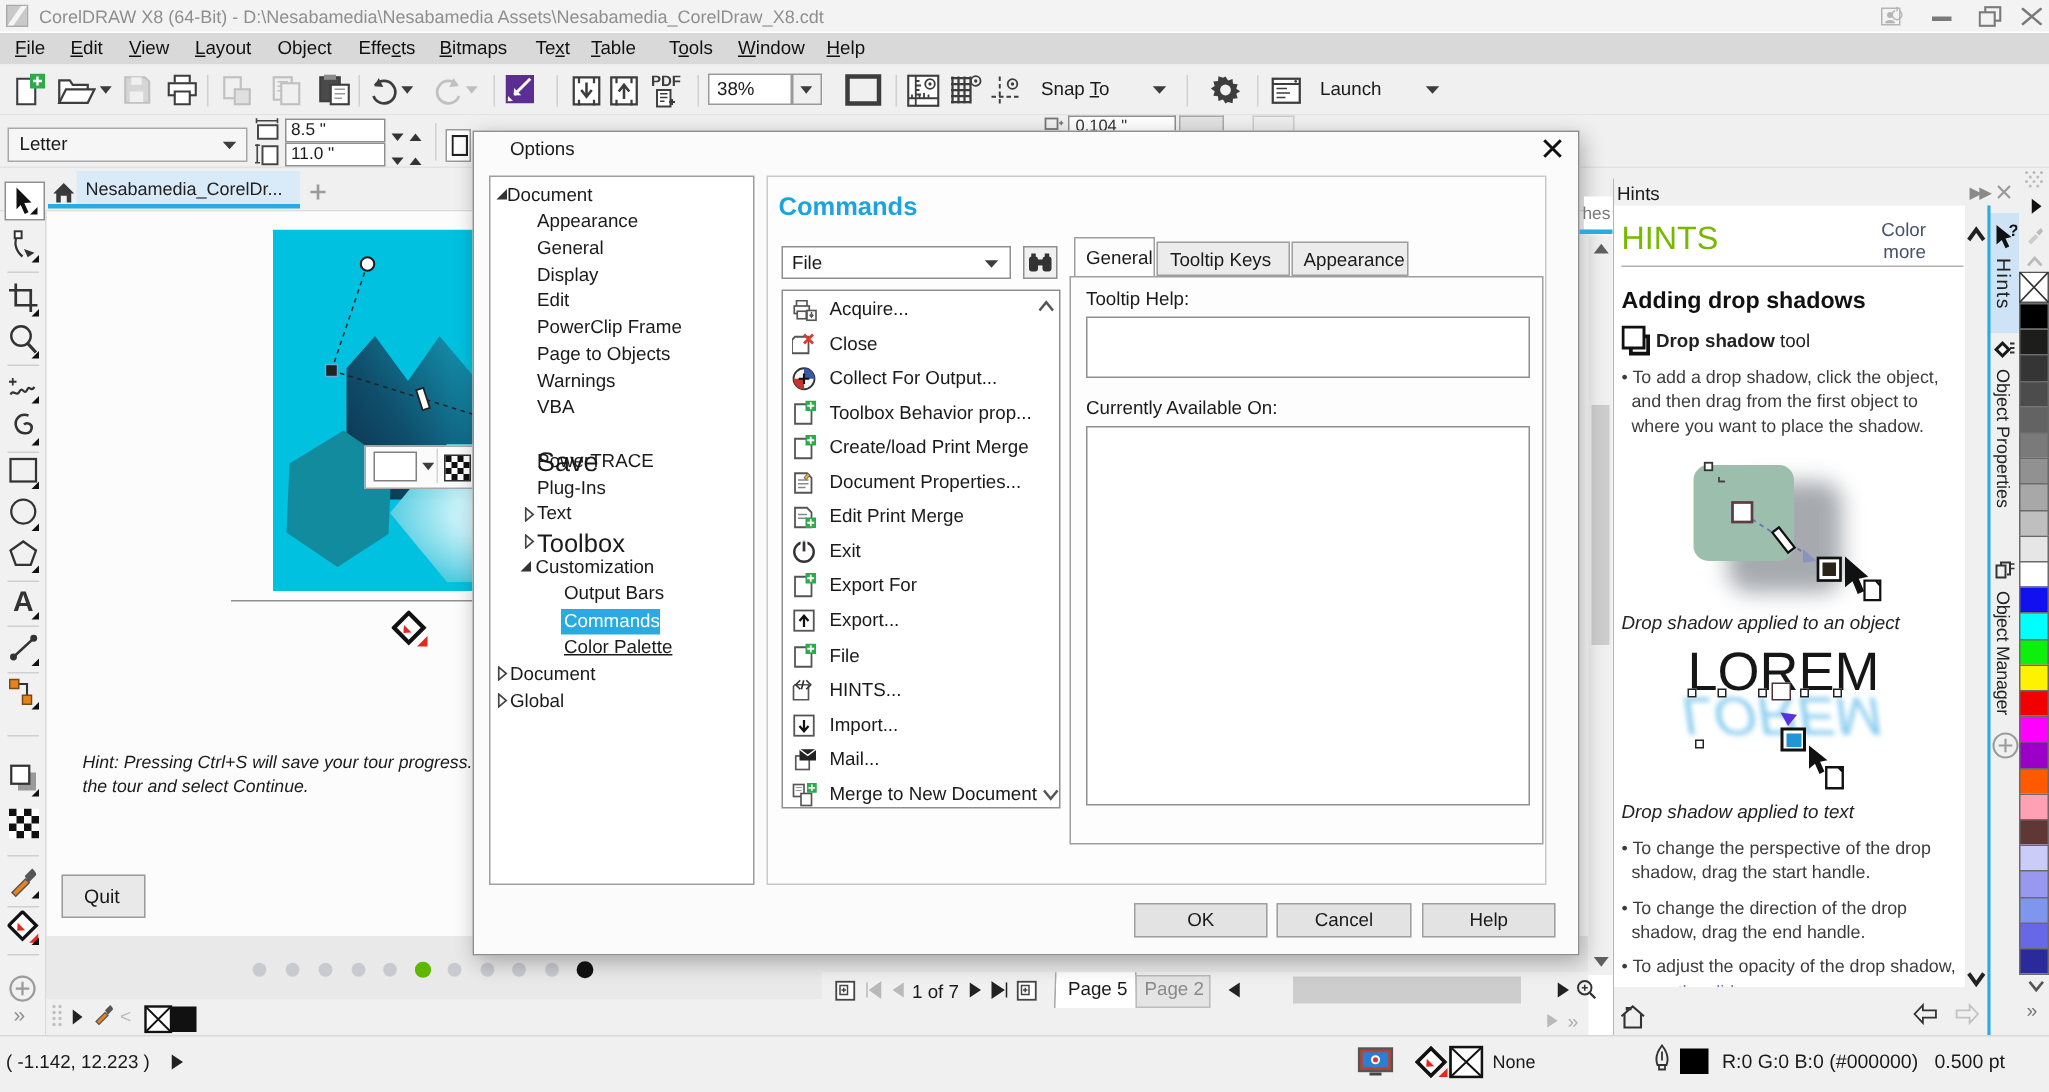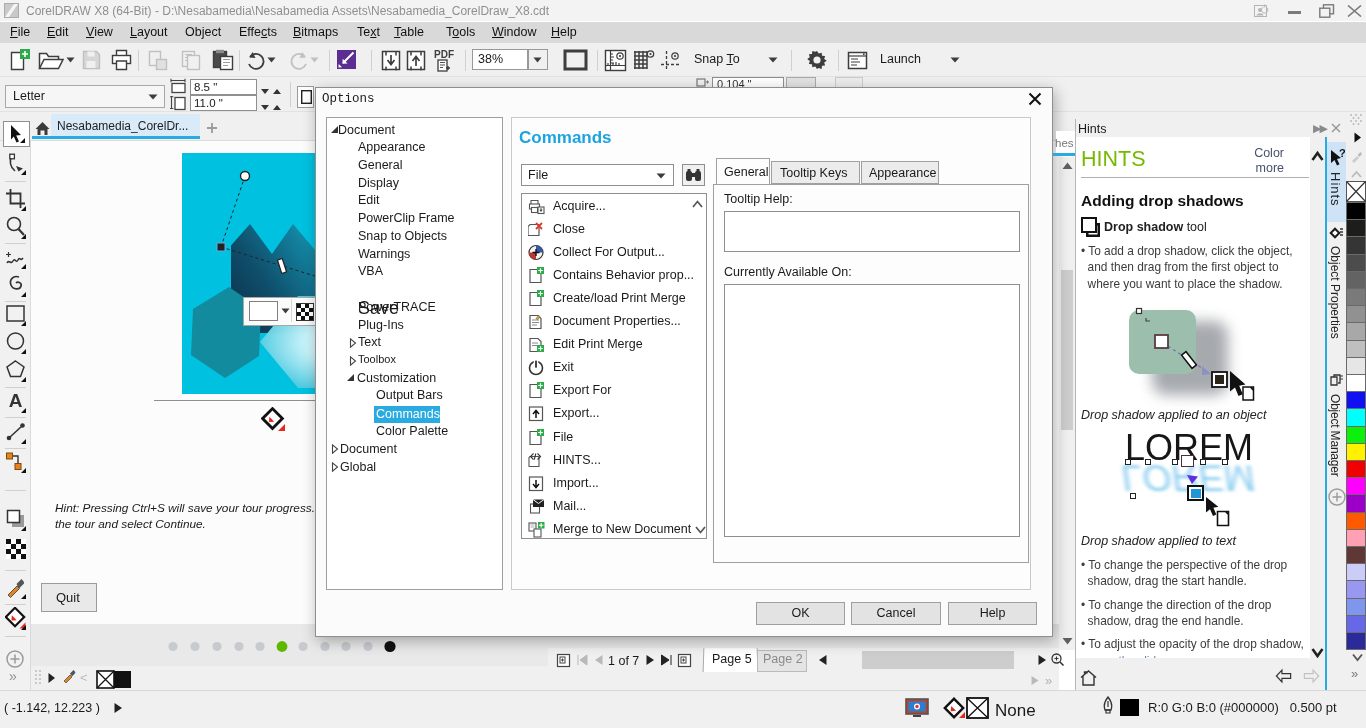--- a/index.html
+++ b/index.html
@@ -576,21 +576,21 @@
   <g transform="rotate(45 11 11)">
    <rect x="4.5" y="4.5" width="13" height="13" fill="#fff" stroke="#111" stroke-width="2.4"></rect>
    <path d="M7.5 11.5 h7 l-3.5 4 z" fill="#e8261e"></path>
   </g>
   <path d="M22 21 h-6 l6 -6 z" fill="#e8261e"></path>
  </svg>
  <svg class="abs" style="left:966px;top:697px;" width="23" height="22" viewBox="0 0 23 22">
   <rect x="1" y="1" width="21" height="20" fill="#fff" stroke="#111" stroke-width="1.8"></rect>
   <path d="M1 1 L22 21 M22 1 L1 21" stroke="#111" stroke-width="1.3"></path>
  </svg>
- <div class="abs" style="left:995px;top:701px;font-size:17px;">None</div>
+ <div class="abs" style="left:995px;top:701px;font-size:12px;">None</div>
 
  <svg class="abs" style="left:1101px;top:696px;" width="14" height="21" viewBox="0 0 14 21">
   <path d="M7 1 C3 6 2.5 10 4 14 H10 C11.5 10 11 6 7 1 Z" fill="none" stroke="#333" stroke-width="1.3"></path>
   <path d="M7 5 V11 M5 14 h4 v3 h-4 z" stroke="#333" stroke-width="1.2" fill="none"></path>
  </svg>
  <div class="abs" style="left:1120px;top:699px;width:19px;height:17px;background:#000;"></div>
  <div class="abs" style="left:1148px;top:700px;font-size:13px;">R:0 G:0 B:0 (#000000)&nbsp;&nbsp;&nbsp;0.500 pt</div>
 </div>
 
 <div id="docker">
@@ -766,58 +766,58 @@
         </svg>
       </div>
  <svg class="abs" style="left:1352px;top:652px;" width="11" height="10" viewBox="0 0 11 10">
         <path d="M1 2.5 L5.5 8 L10 2.5" fill="none" stroke="#555" stroke-width="1.8"></path>
       </svg>
  <div class="abs" style="left:1351px;top:666px;font-size:13px;color:#777;">»</div>
 </div>
 
 <div id="dialog">
  <div class="abs" style="left:315px;top:87px;width:738px;height:550px;background:#fbfbfb;border:1px solid #8f8f8f;box-sizing:border-box;box-shadow:2px 4px 14px rgba(0,0,0,0.3);"></div>
- <div class="abs" style="left:322px;top:92px;font-size:12.5px;font-family:Liberation Mono, monospace;">Options</div>
+ <div class="abs" style="left:340px;top:92px;font-size:12.5px;">Options</div>
  <svg class="abs" style="left:1028px;top:92px;" width="14" height="14" viewBox="0 0 14 14">
         <path d="M1.5 1.5 L12.5 12.5 M12.5 1.5 L1.5 12.5" stroke="#111" stroke-width="2"></path>
       </svg>
 
  <div class="abs" style="left:326px;top:117px;width:177px;height:473px;background:#fff;border:1px solid #9f9f9f;box-sizing:border-box;"></div>
  <div id="tree">
         <svg class="abs" style="left:330px;top:125px;" width="9" height="9" viewBox="0 0 9 9">
           <path d="M8 1 V8 H1 Z" fill="#333"></path>
         </svg>
 <div class="abs" style="left:338px;top:122.9px;font-size:12.5px;color:#1a1a1a;">Document</div>
 <div class="abs" style="left:358px;top:140.4px;font-size:12.5px;color:#1a1a1a;">Appearance</div>
 <div class="abs" style="left:358px;top:157.8px;font-size:12.5px;color:#1a1a1a;">General</div>
 <div class="abs" style="left:358px;top:175.5px;font-size:12.5px;color:#1a1a1a;">Display</div>
 <div class="abs" style="left:358px;top:193.3px;font-size:12.5px;color:#1a1a1a;">Edit</div>
 <div class="abs" style="left:358px;top:211.0px;font-size:12.5px;color:#1a1a1a;">PowerClip Frame</div>
-<div class="abs" style="left:358px;top:228.8px;font-size:12.5px;color:#1a1a1a;">Snap to Objects</div>
+<div class="abs" style="left:358px;top:228.8px;font-size:12.5px;color:#1a1a1a;">Page to Objects</div>
 <div class="abs" style="left:358px;top:246.5px;font-size:12.5px;color:#1a1a1a;">Warnings</div>
 <div class="abs" style="left:358px;top:264.3px;font-size:12.5px;color:#1a1a1a;">VBA</div>
 <div class="abs" style="left:358px;top:298px;font-size:18px;color:#1a1a1a;">Save</div>
 <div class="abs" style="left:358px;top:299.7px;font-size:12.5px;color:#1a1a1a;">PowerTRACE</div>
 <div class="abs" style="left:358px;top:317.5px;font-size:12.5px;color:#1a1a1a;">Plug-Ins</div>
 <svg class="abs" style="left:349px;top:338px;" width="8" height="10" viewBox="0 0 8 10">
           <path d="M1.5 0.8 L6.5 5 L1.5 9.2 Z" fill="none" stroke="#444" stroke-width="1.1"></path>
         </svg>
 <div class="abs" style="left:358px;top:335.2px;font-size:12.5px;color:#1a1a1a;">Text</div>
 <svg class="abs" style="left:349px;top:356px;" width="8" height="10" viewBox="0 0 8 10">
           <path d="M1.5 0.8 L6.5 5 L1.5 9.2 Z" fill="none" stroke="#444" stroke-width="1.1"></path>
         </svg>
-<div class="abs" style="left:358px;top:353.0px;font-size:11px;color:#1a1a1a;">Toolbox</div>
+<div class="abs" style="left:358px;top:353.0px;font-size:17px;color:#1a1a1a;">Toolbox</div>
 <svg class="abs" style="left:346px;top:373px;" width="9" height="9" viewBox="0 0 9 9">
           <path d="M8 1 V8 H1 Z" fill="#333"></path>
         </svg>
 <div class="abs" style="left:357px;top:370.7px;font-size:12.5px;color:#1a1a1a;">Customization</div>
 <div class="abs" style="left:376px;top:388.4px;font-size:12.5px;color:#1a1a1a;">Output Bars</div>
 <div class="abs" style="left:374px;top:405.7px;width:66px;height:17px;background:#29abe2;"></div>
 <div class="abs" style="left:376px;top:407.2px;font-size:12.5px;color:#fff;">Commands</div>
-<div class="abs" style="left:376px;top:424.2px;font-size:12.5px;color:#1a1a1a;">Color Palette</div>
+<div class="abs" style="left:376px;top:424.2px;font-size:12.5px;color:#1a1a1a;text-decoration:underline;">Color Palette</div>
 <svg class="abs" style="left:331px;top:444px;" width="8" height="10" viewBox="0 0 8 10">
           <path d="M1.5 0.8 L6.5 5 L1.5 9.2 Z" fill="none" stroke="#444" stroke-width="1.1"></path>
         </svg>
 <div class="abs" style="left:340px;top:441.9px;font-size:12.5px;color:#1a1a1a;">Document</div>
 <svg class="abs" style="left:331px;top:462px;" width="8" height="10" viewBox="0 0 8 10">
           <path d="M1.5 0.8 L6.5 5 L1.5 9.2 Z" fill="none" stroke="#444" stroke-width="1.1"></path>
         </svg>
 <div class="abs" style="left:340px;top:459.6px;font-size:12.5px;color:#1a1a1a;">Global</div>
       </div>
 
@@ -865,21 +865,21 @@
           <path d="M8 1.5 A7 7 0 0 1 15 8.5 L8 8.5 Z" fill="#3a57a5"></path>
           <path d="M8 15.5 A7 7 0 0 1 1 8.5 L8 8.5 Z" fill="#c53430"></path>
           <path d="M8 5 v7 M4.5 8.5 h7" stroke="#111" stroke-width="1.4"></path>
         </svg>
 <div class="abs" style="left:553px;top:244.7px;font-size:12.5px;color:#1a1a1a;">Collect For Output...</div>
 <svg class="abs" style="left:528px;top:266.8px;" width="17" height="17" viewBox="0 0 17 17">
           <path d="M2 2.5 h8 l3 3 v10 h-11 z" fill="#fff" stroke="#555" stroke-width="1.2"></path>
           <rect x="9" y="0" width="7" height="7" fill="#2daa4a"></rect>
           <path d="M12.5 1.2 v4.6 M10.2 3.5 h4.6" stroke="#fff" stroke-width="1.2"></path>
         </svg>
-<div class="abs" style="left:553px;top:267.8px;font-size:12.5px;color:#1a1a1a;">Contains Behavior prop...</div>
+<div class="abs" style="left:553px;top:267.8px;font-size:12.5px;color:#1a1a1a;">Toolbox Behavior prop...</div>
 <svg class="abs" style="left:528px;top:289.9px;" width="17" height="17" viewBox="0 0 17 17">
           <path d="M2 2.5 h8 l3 3 v10 h-11 z" fill="#fff" stroke="#555" stroke-width="1.2"></path>
           <rect x="9" y="0" width="7" height="7" fill="#2daa4a"></rect>
           <path d="M12.5 1.2 v4.6 M10.2 3.5 h4.6" stroke="#fff" stroke-width="1.2"></path>
         </svg>
 <div class="abs" style="left:553px;top:290.9px;font-size:12.5px;color:#1a1a1a;">Create/load Print Merge</div>
 <svg class="abs" style="left:528px;top:313.0px;" width="17" height="17" viewBox="0 0 17 17">
           <path d="M2 2.5 h8 l3 3 v10 h-11 z" fill="#fff" stroke="#555" stroke-width="1.2"></path>
           <path d="M4 7 h7 M4 9.5 h7 M4 12 h5" stroke="#888" stroke-width="1"></path>
           <path d="M8 5.5 l2.5-3 1.5 1.2 -2.5 3 z" fill="#e8b21e" stroke="#555" stroke-width="0.6"></path>

